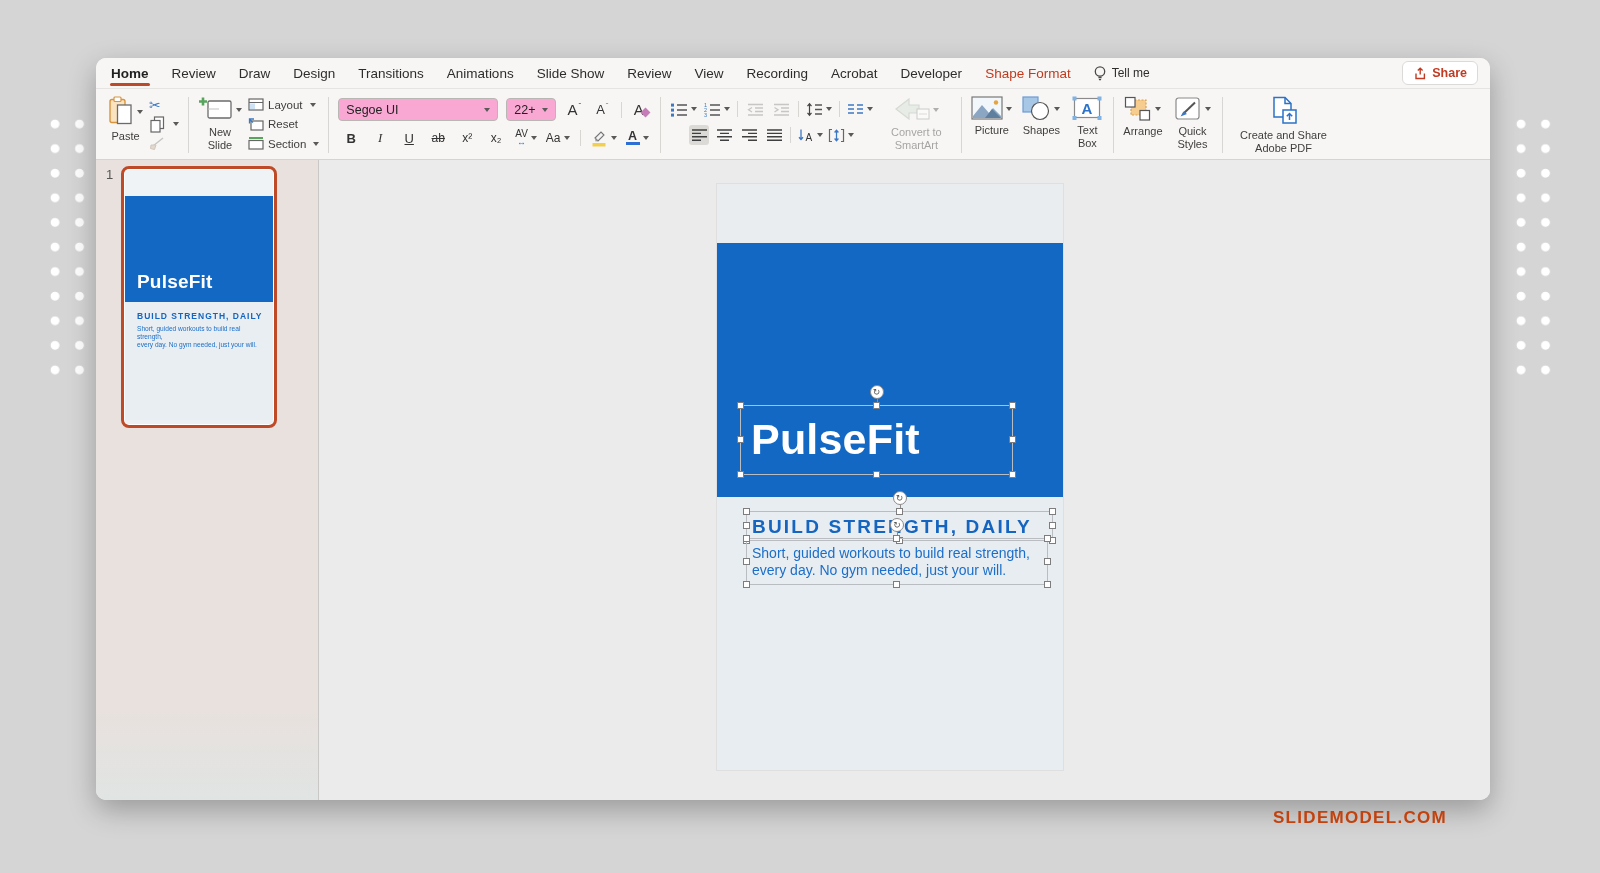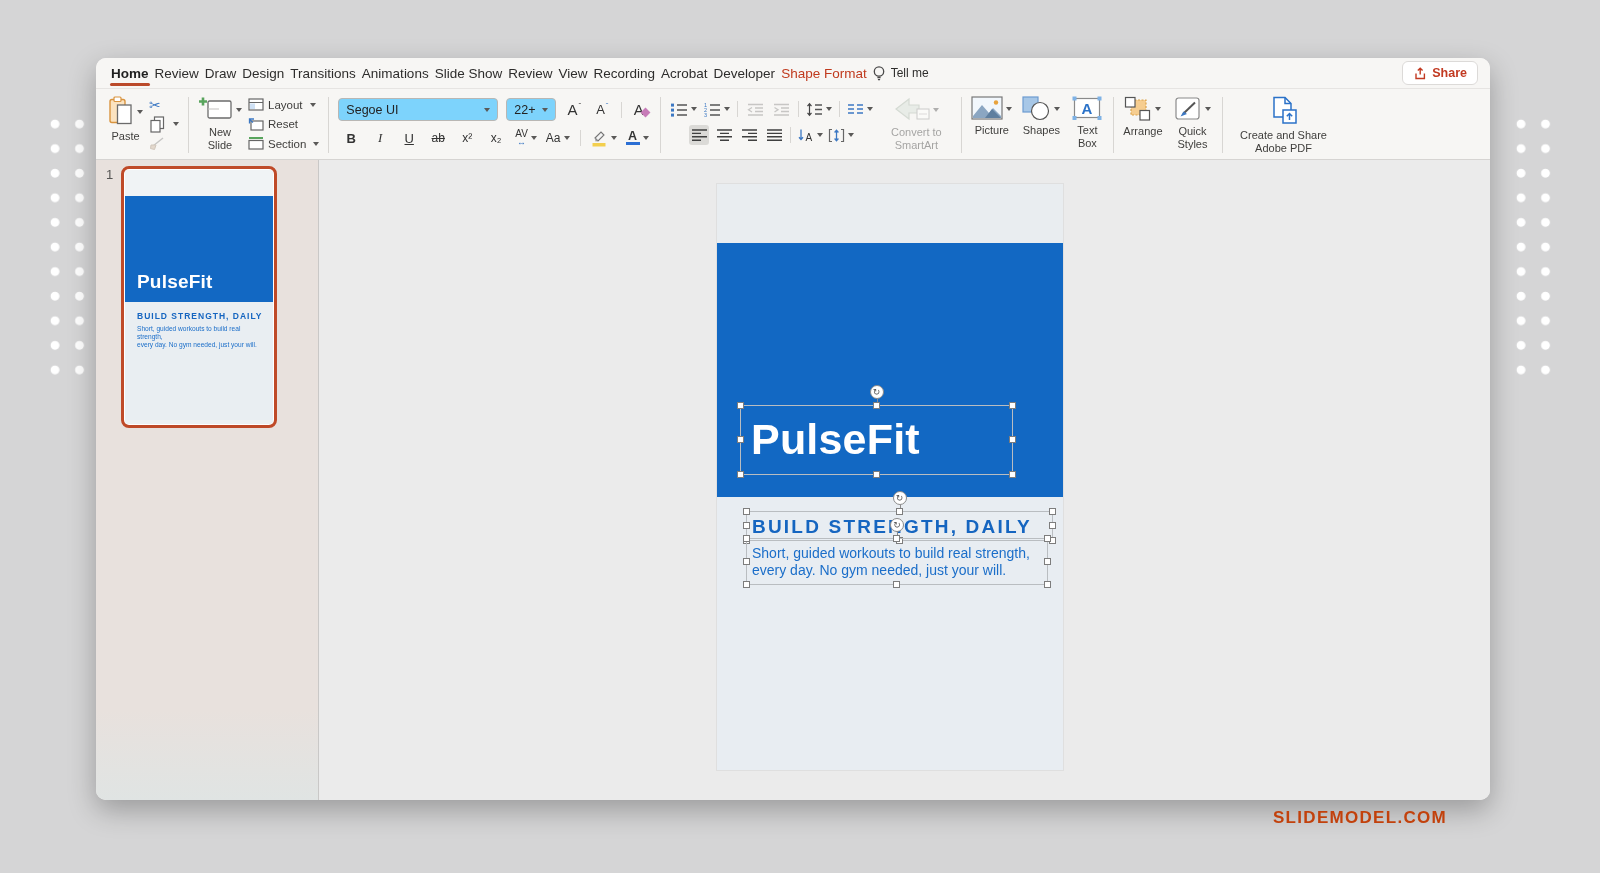--- a/index.html
+++ b/index.html
@@ -12,21 +12,21 @@
           background-size:24.5px 24.6px; }
   .dots.left  { left:43px;  top:112px; }
   .dots.right { left:1509px; top:112px; }
 
   
   .window { position:absolute; left:96px; top:58px; width:1394px; height:742px;
             border-radius:10px; background:#f7f6f4; box-shadow:0 10px 28px rgba(0,0,0,.28);
             overflow:hidden; }
 
   
-  .tabbar { position:relative; height:30px; display:flex; align-items:center; gap:4px;
+  .tabbar { position:relative; height:30px; display:flex; align-items:center; gap:21px;
             padding:0 14px; background:#f7f6f4; }
   .tab { font-size:13.5px; color:#2e2d2c; position:relative; padding:7px 1px 6px; cursor:default; white-space:nowrap; }
   .tab.active { font-weight:bold; color:#1f1f1f; }
   .tab.active::after { content:""; position:absolute; left:0; right:0; bottom:1px; height:3px;
                        background:#bb4a2b; border-radius:2px; }
   .tab.accent { color:#c03a1e; }
   .tellme { display:flex; align-items:center; gap:5px; font-size:12px; color:#2e2d2c; }
   .share-btn { position:absolute; right:12px; top:3px; height:24px; display:flex; align-items:center; gap:5px;
                background:#fff; border:1px solid #dcdad8; border-radius:6px; padding:0 10px;
                color:#c23a22; font-size:12.5px; font-weight:bold; }
@@ -43,21 +43,21 @@
   .lbl.two { width:40px; }
   .chev { width:0; height:0; border-left:3.5px solid transparent; border-right:3.5px solid transparent;
           border-top:4px solid #5a5958; display:inline-block; margin-left:3px; }
   .iconrow { display:flex; align-items:center; }
   .smallstack { display:flex; flex-direction:column; justify-content:space-between; padding:3px 0 5px; }
   .smallrow { display:flex; align-items:center; gap:4px; font-size:11.5px; color:#3f3e3c; height:17px; }
   .disabled { opacity:.45; filter:grayscale(.6); }
   .tbtn { display:flex; align-items:center; justify-content:center; min-width:20px; height:20px;
           font-size:13px; color:#333; border-radius:3px; }
   .tbtn.sel { background:#dbdad7; }
-  .combo { background:#7dd3fc; border:1px solid #b9b7b4; border-radius:4px; height:23px;
+  .combo { background:#f9a8d4; border:1px solid #b9b7b4; border-radius:4px; height:23px;
            display:flex; align-items:center; font-size:12.5px; color:#222; padding:0 7px; }
   .combo .flex { flex:1; }
   .fr { display:flex; align-items:center; gap:8px; }
   .fr2 { display:flex; align-items:center; gap:9px; margin-top:7px; }
 
   
   .content { display:flex; height:640px; }
   .thumbs { width:222px; background:linear-gradient(#e8e1dd 0 86%, #e0e4e3 100%); position:relative; flex:none; }
   .divline { width:1px; background:#c9c8c7; flex:none; }
   .canvas { flex:1; background:#ebebeb; position:relative; }

